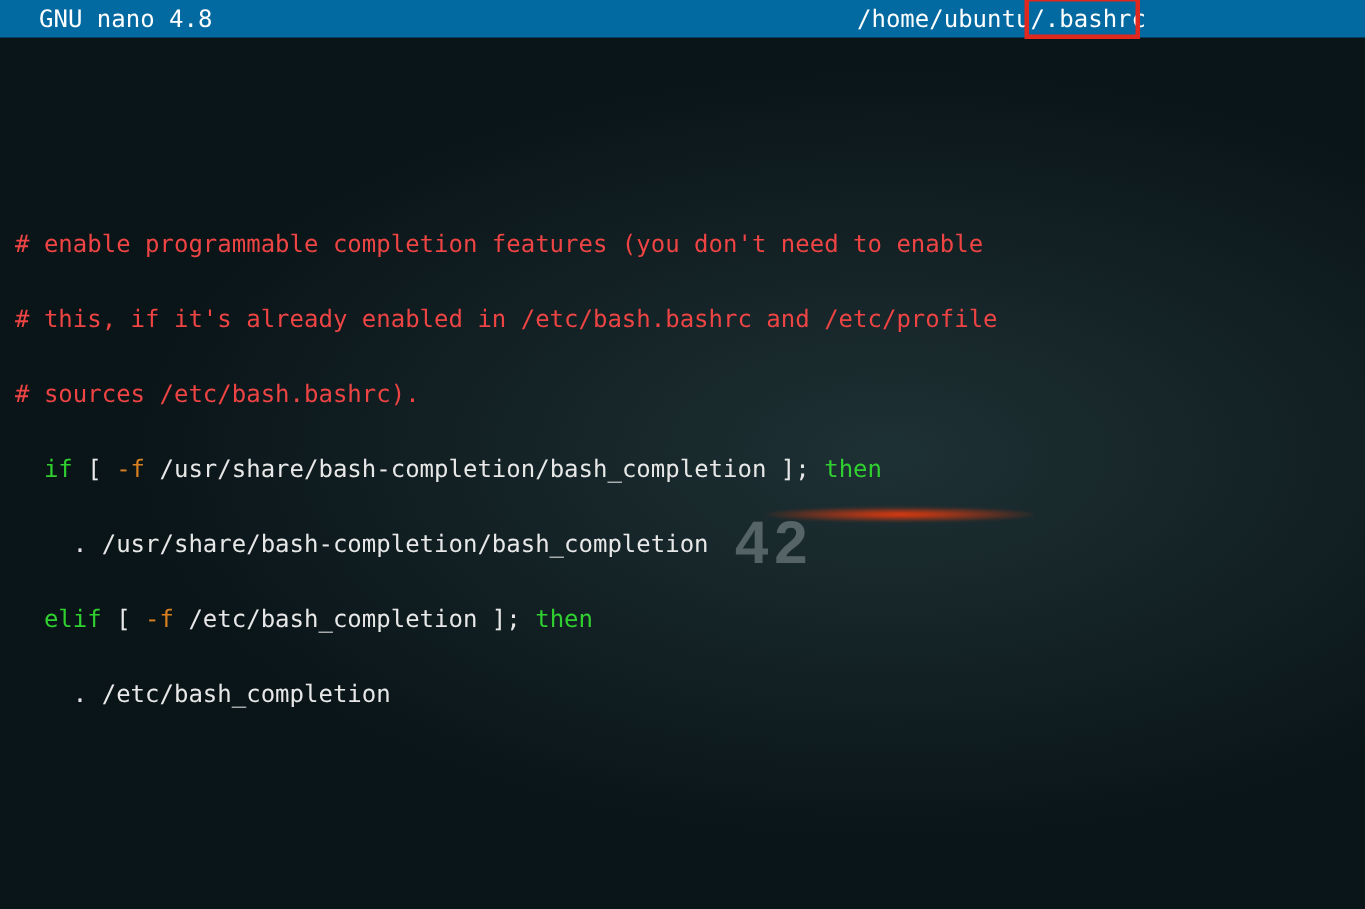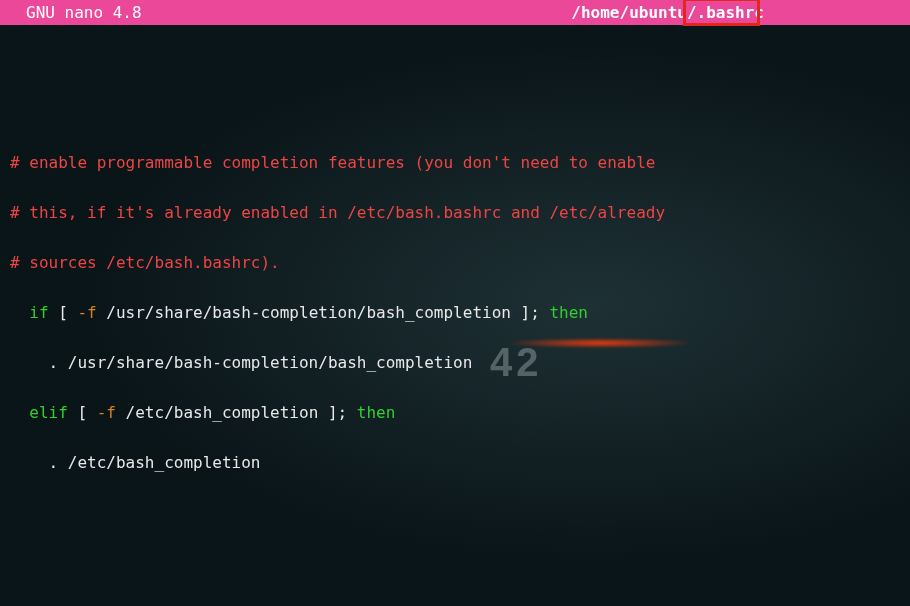--- a/index.html
+++ b/index.html
@@ -35,31 +35,31 @@
     top: 338px;
     left: 510px;
     width: 180px;
     height: 10px;
     background: radial-gradient(ellipse, rgba(255,60,10,0.9) 0%, rgba(255,60,10,0) 75%);
     border-radius: 50%;
     pointer-events: none;
     filter: blur(1px);
   }
   .titlebar {
-    background: #ec4899;
+    background: #0369a1;
     color: #fff;
     height: 25px;
     display: flex;
     padding: 0 6px;
     white-space: pre;
     position: relative;
   }
   .titlebar .left { flex: 0 0 auto; padding-left: 20px;}
   .titlebar .spacer { flex: 1; }
-  .titlebar .right { flex: 0 0 auto; padding-right: 140px; font-weight: bold; }
+  .titlebar .right { flex: 0 0 auto; padding-right: 140px; }
   .file-highlight {
     position: absolute;
     border: 3px solid #e0281f;
     top: -2px;
     height: 28px;
     left: 683px;
     width: 77px;
     pointer-events: none;
   }
   .editor {
@@ -84,21 +84,21 @@
   <span class="left">GNU nano 4.8</span>
   <span class="spacer"></span>
   <span class="right"><span>/home/ubuntu/</span><span>.bashrc</span></span>
   <div class="file-highlight"></div>
 </div>
 
 <div class="editor">
 <div class="line"></div>
 <div class="line"></div>
 <div class="line"><span class="c-cyan"># enable programmable completion features (you don't need to enable</span></div>
-<div class="line"><span class="c-cyan"># this, if it's already enabled in /etc/bash.bashrc and /etc/already</span></div>
+<div class="line"><span class="c-cyan"># this, if it's already enabled in /etc/bash.bashrc and /etc/profile</span></div>
 <div class="line"><span class="c-cyan"># sources /etc/bash.bashrc).</span></div>
 <div class="line"><span class="c-green">  if</span><span class="c-white"> [ </span><span class="c-orange">-f</span><span class="c-white"> /usr/share/bash-completion/bash_completion ]; </span><span class="c-green">then</span></div>
 <div class="line"><span class="c-white">    . /usr/share/bash-completion/bash_completion</span></div>
 <div class="line"><span class="c-green">  elif</span><span class="c-white"> [ </span><span class="c-orange">-f</span><span class="c-white"> /etc/bash_completion ]; </span><span class="c-green">then</span></div>
 <div class="line"><span class="c-white">    . /etc/bash_completion</span></div>
 
 
 
 
 

